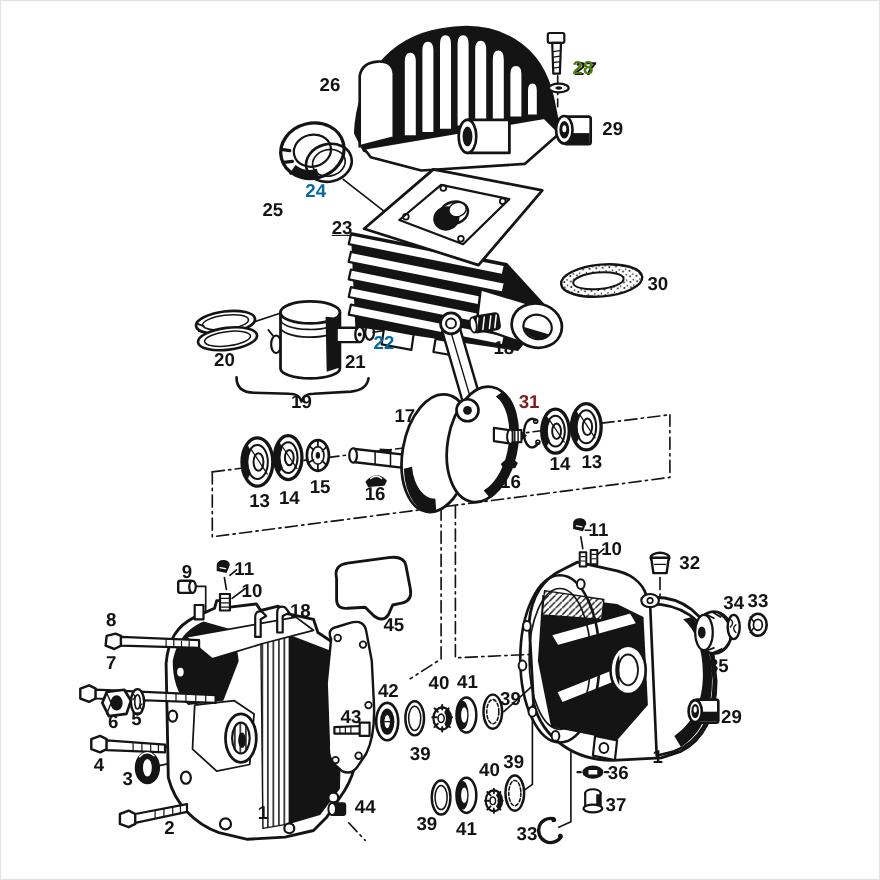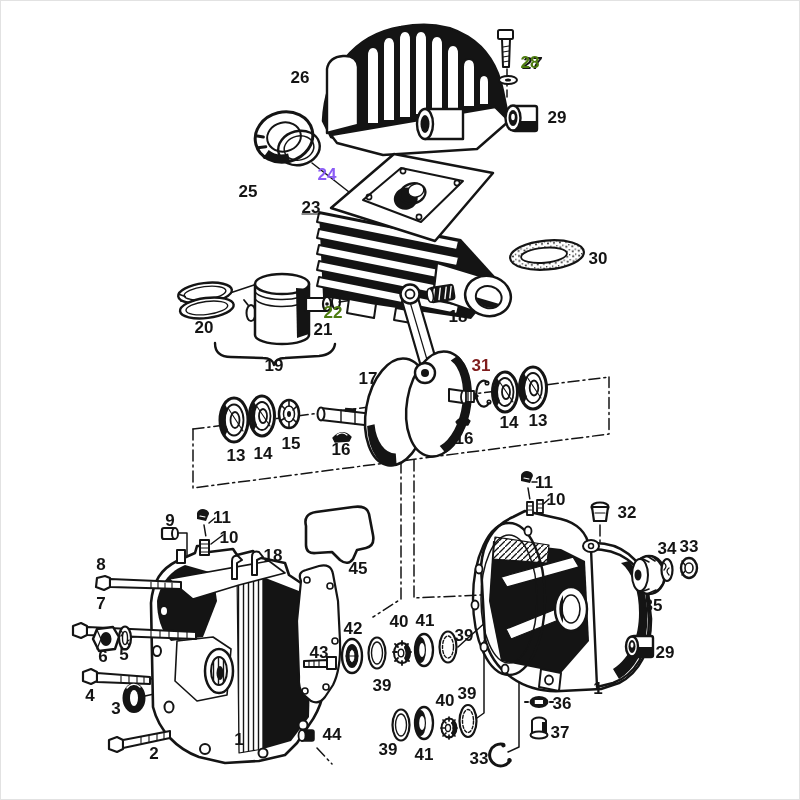--- a/index.html
+++ b/index.html
@@ -468,26 +468,26 @@
     <circle cx="507" cy="762" r="2.2" fill="#141414"></circle>
   </g>
 </svg>
 
 <div>
       <div class="part-label" style="left: 299px; top: 76px; color: rgb(20, 20, 20);">26</div>
       <div class="part-label" style="left: 531px; top: 62px; color: rgb(20, 20, 20); font-style: italic;">27</div>
       <div class="part-label" style="left: 529px; top: 61px; color: #4d7c0f;">28</div>
       <div class="part-label" style="left: 556px; top: 116px; color: rgb(20, 20, 20);">29</div>
       <div class="part-label" style="left: 247px; top: 146px; color: rgb(20, 20, 20); margin-top: 44px;">25</div>
-      <div class="part-label" style="left: 286px; top: 173px; color: #8b5cf6; margin-left: 40px;">24</div>
+      <div class="part-label" style="left: 286px; top: 173px; color: #0369a1;">24</div>
       <div class="part-label" style="left: 310px; top: 206px; color: rgb(20, 20, 20); text-decoration: underline;">23</div>
       <div class="part-label" style="left: 597px; top: 257px; color: rgb(20, 20, 20);">30</div>
       <div class="part-label" style="left: 203px; top: 326px; color: rgb(20, 20, 20);">20</div>
       <div class="part-label" style="left: 322px; top: 328px; color: rgb(20, 20, 20);">21</div>
-      <div class="part-label" style="left: 332px; top: 311px; color: #4d7c0f;">22</div>
+      <div class="part-label" style="left: 348px; top: 311px; color: #0369a1;">22</div>
       <div class="part-label" style="left: 457px; top: 315px; color: rgb(20, 20, 20);">18</div>
       <div class="part-label" style="left: 273px; top: 364px; color: rgb(20, 20, 20); text-align: center;">19</div>
       <div class="part-label" style="left: 367px; top: 377px; color: rgb(20, 20, 20);">17</div>
       <div class="part-label" style="left: 480px; top: 364px; color: #7f1d1d;">31</div>
       <div class="part-label" style="left: 235px; top: 454px; color: rgb(20, 20, 20);">13</div>
       <div class="part-label" style="left: 262px; top: 452px; color: rgb(20, 20, 20);">14</div>
       <div class="part-label" style="left: 290px; top: 442px; color: rgb(20, 20, 20);">15</div>
       <div class="part-label" style="left: 340px; top: 448px; color: rgb(20, 20, 20);">16</div>
       <div class="part-label" style="left: 463px; top: 437px; color: rgb(20, 20, 20);">16</div>
       <div class="part-label" style="left: 508px; top: 421px; color: rgb(20, 20, 20);">14</div>

